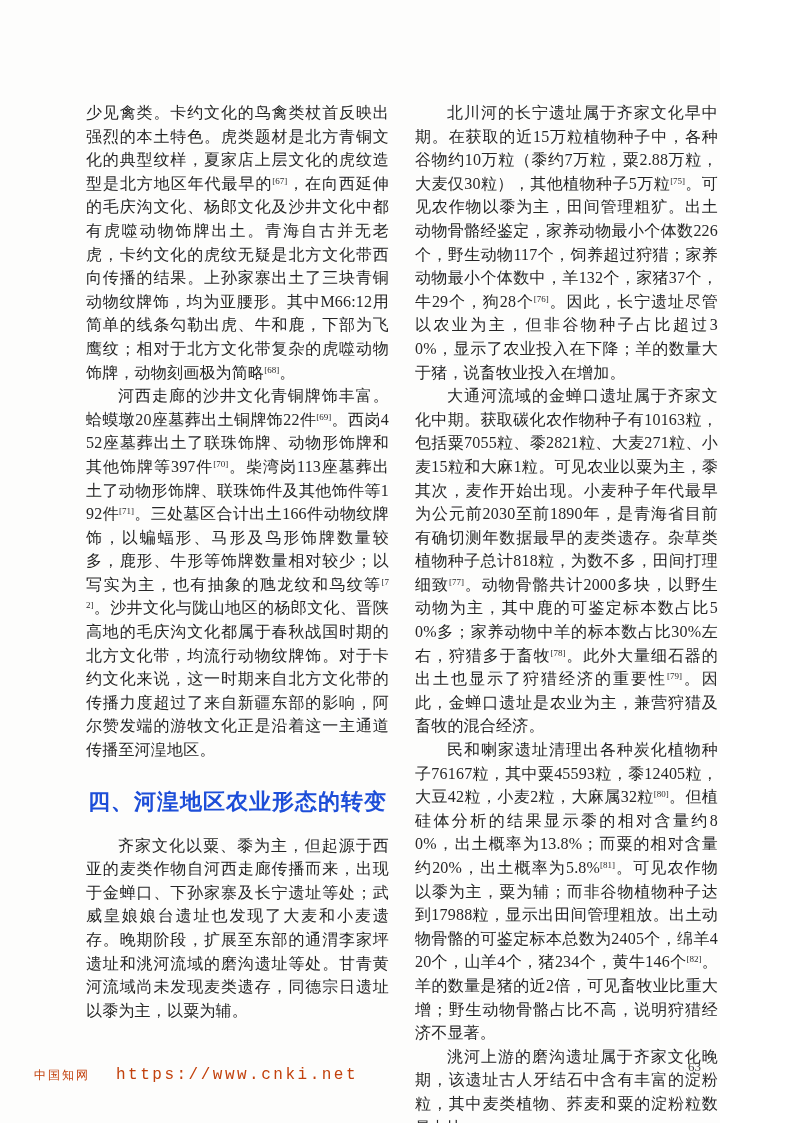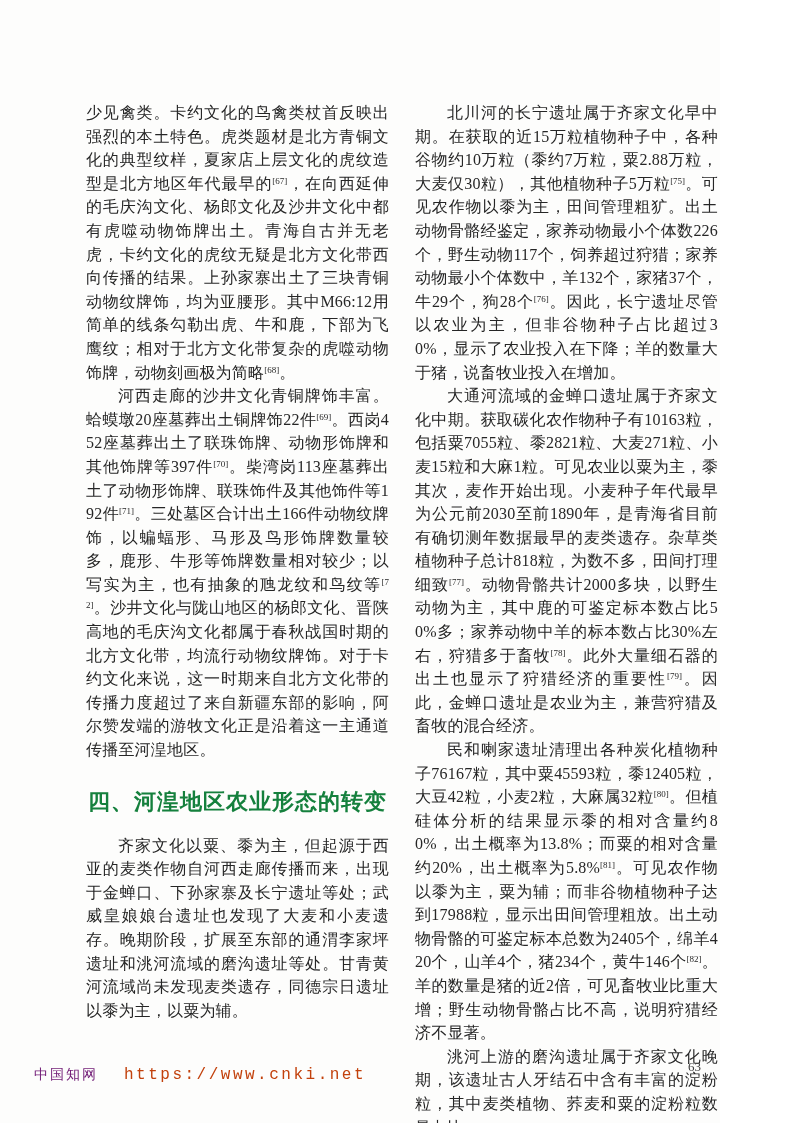--- a/index.html
+++ b/index.html
@@ -29,21 +29,21 @@
     text-align: justify;
     text-justify: inter-character;
     word-break: break-all;
     letter-spacing: 0.2px;
   }
   .column p.indent { text-indent: 2em; }
   .column h2 {
     font-family: "Liberation Sans", "DejaVu Sans", sans-serif;
     font-size: 22px;
     font-weight: 700;
-    color: #15803d;
+    color: #1d4ed8;
     text-align: center;
     letter-spacing: 1px;
     margin: 26px 0 18px 0;
     line-height: 28px;
   }
   sup.ref {
     font-size: 9px;
     line-height: 0;
     vertical-align: 5px;
     letter-spacing: 0;
@@ -51,23 +51,23 @@
   .watermark {
     position: absolute;
     left: 34px;
     top: 1066px;
     display: flex;
     align-items: baseline;
     gap: 26px;
     user-select: none;
   }
   .wm-brand {
-    font-size: 14px;
+    font-size: 12px;
     letter-spacing: 2px;
-    color: #701a75;
+    color: #c2410c;
   }
   .wm-url {
     font-family: "Liberation Mono", "DejaVu Sans Mono", monospace;
     font-size: 16px;
     letter-spacing: 2.5px;
     color: #c2410c;
   }
   .page-number {
     position: absolute;
     left: 688px;

